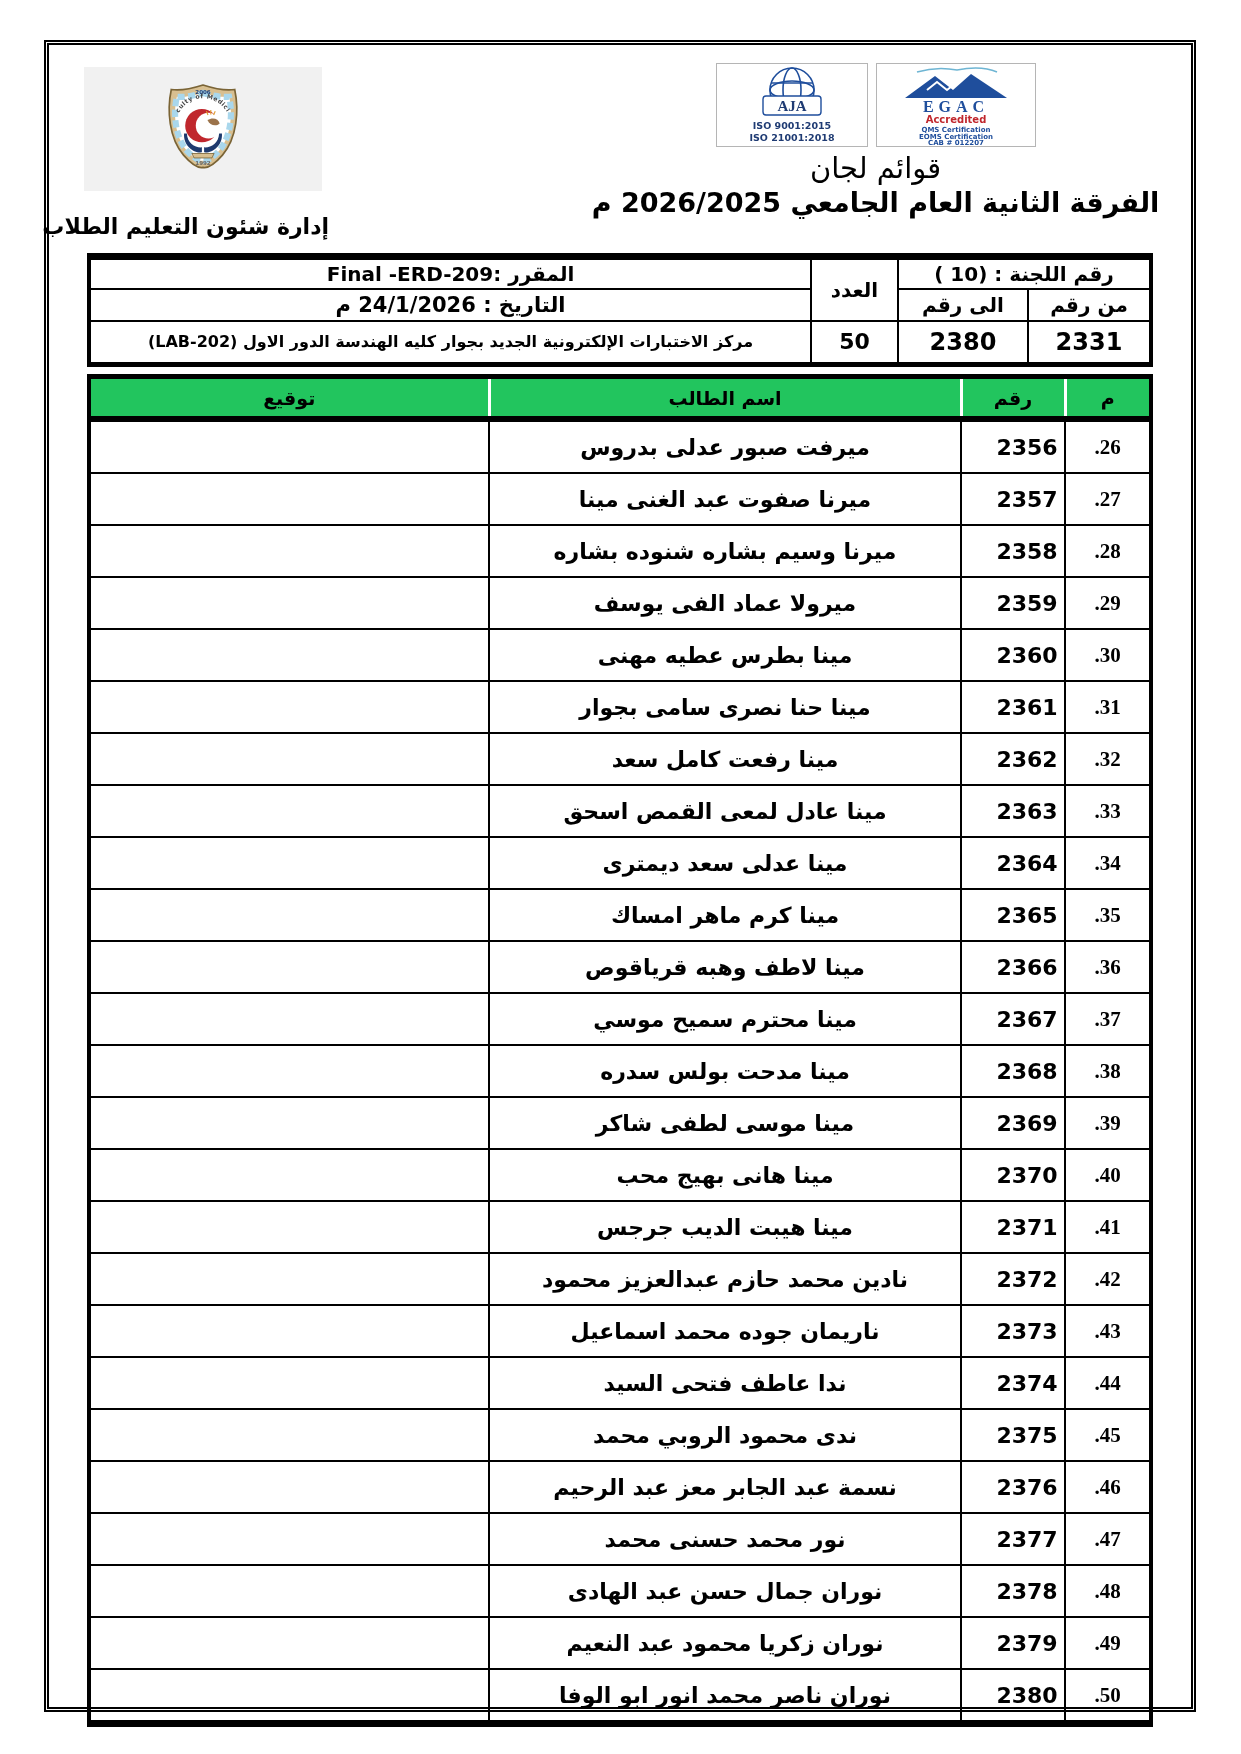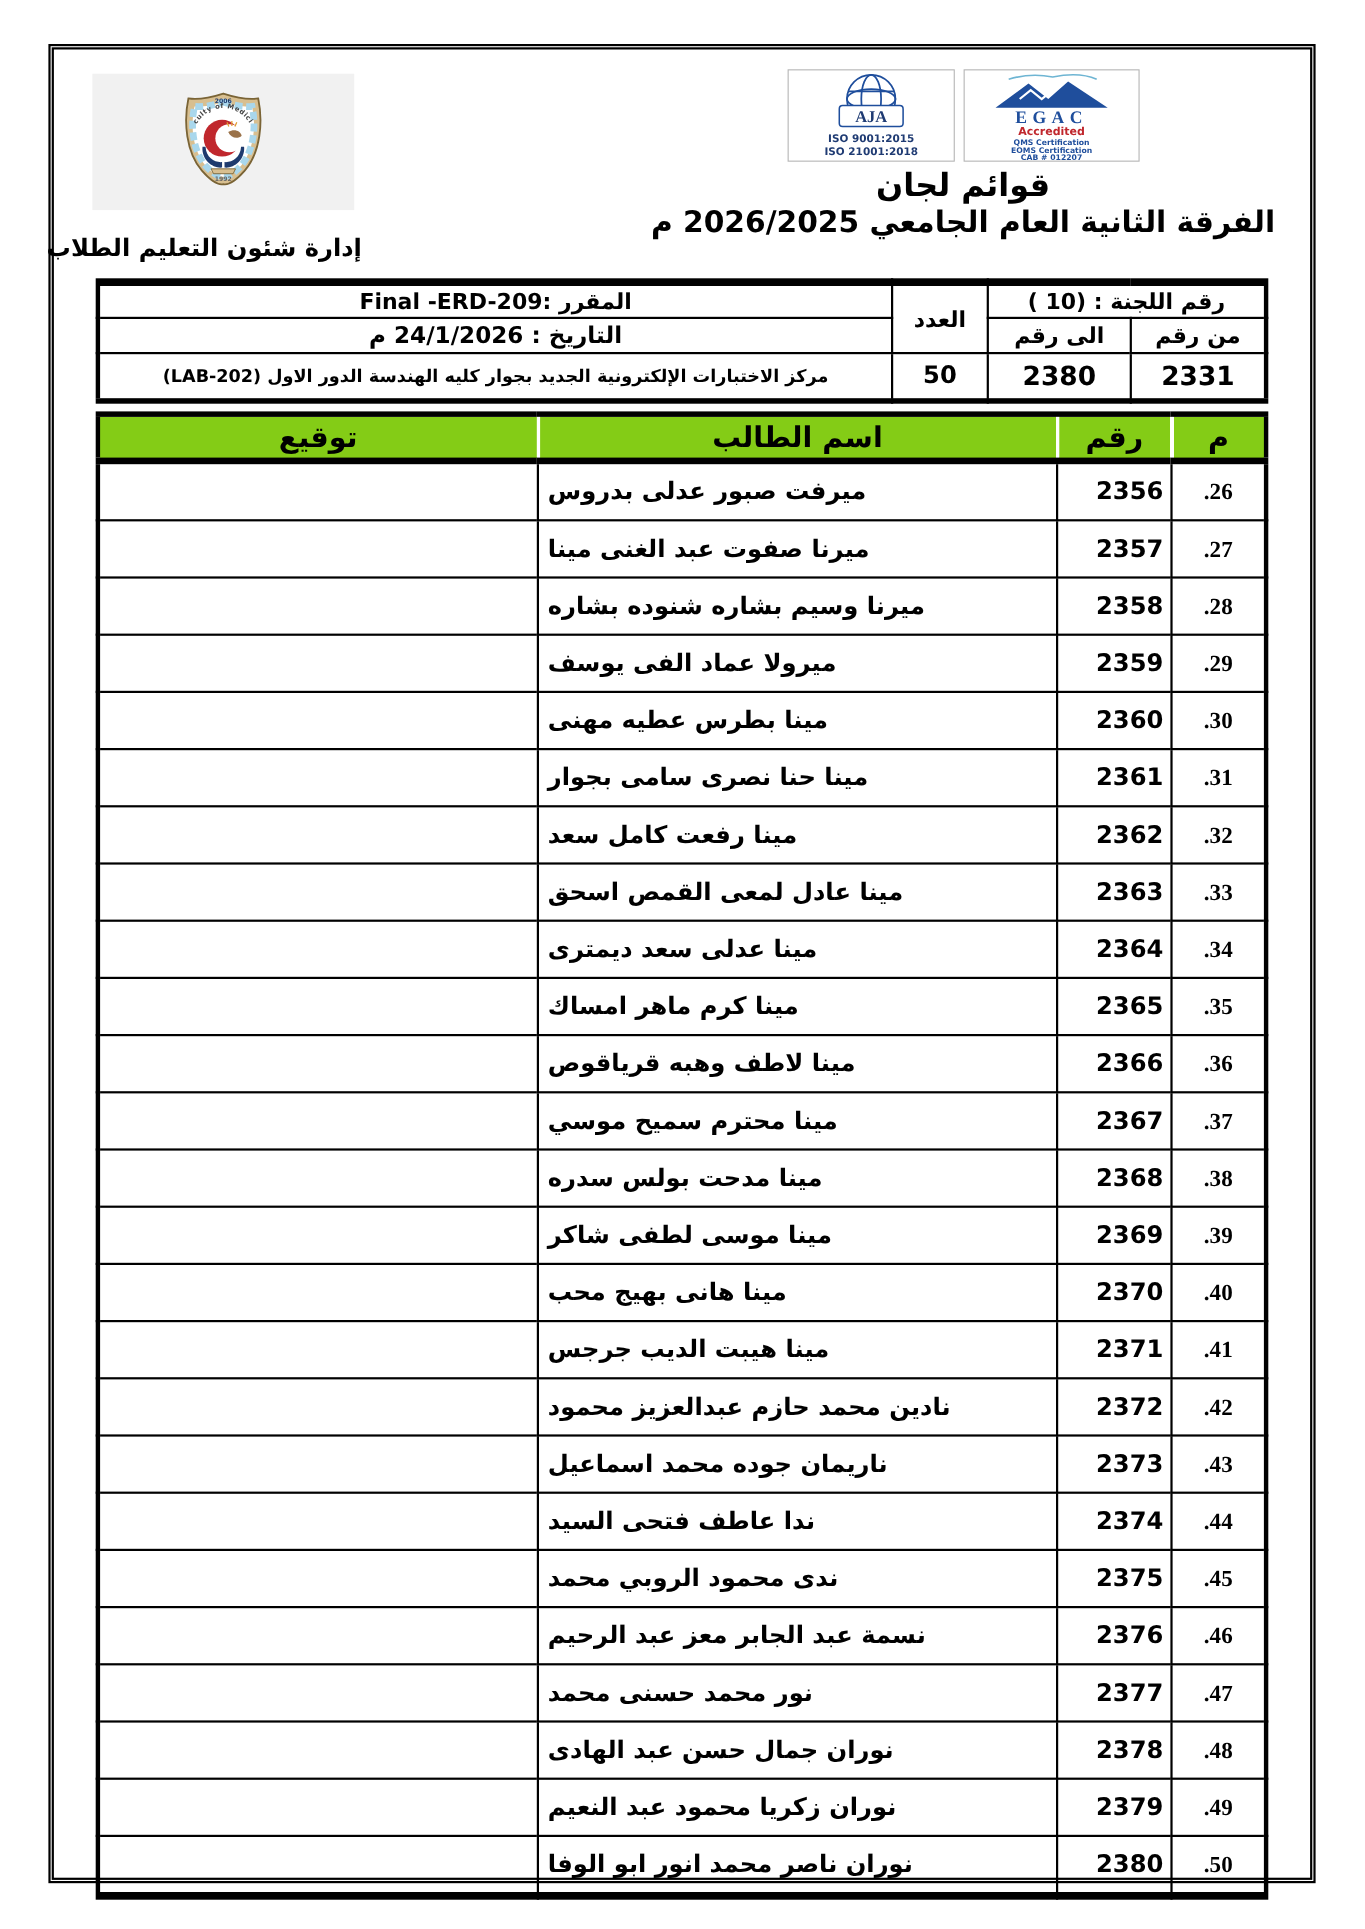--- a/index.html
+++ b/index.html
@@ -7,21 +7,21 @@
   .sheet{position:absolute;left:44px;top:40px;width:1152px;height:1672px;box-sizing:border-box;
          border:5px double #000;padding:8px 28px;}
   
   .page-header{display:flex;justify-content:space-between;height:198px;}
   .hdr-col{text-align:center;}
   .univ-col{width:195px;padding-top:14px;}
   .univ-line{font-weight:bold;font-size:20px;line-height:1.25;}
   .center-col{width:575px;padding-top:10px;}
   .logo-row{display:flex;justify-content:center;gap:8px;}
   .cert-box{background:#fff;border:1px solid #b5b5b5;}
-  .title1{font-weight:bold;font-size:29px;margin-top:4px;}
+  .title1{font-weight:normal;font-size:29px;margin-top:4px;}
   .title2{font-weight:bold;font-size:27px;margin-top:2px;}
   .title2 .yr{direction:ltr;unicode-bidi:isolate;}
   .fac-col{width:252px;padding-top:14px;}
   .fac-logo-box{background:#f1f1f1;width:238px;height:124px;margin:0 auto;display:flex;align-items:center;justify-content:center;}
   .dept-line{font-weight:bold;font-size:22px;margin-top:23px;white-space:nowrap;}
   
   table{border-collapse:collapse;table-layout:fixed;}
   td{font-weight:bold;text-align:center;vertical-align:middle;border:2px solid #000;overflow:hidden;}
   .ltr{direction:ltr;unicode-bidi:isolate;}
   
@@ -29,24 +29,24 @@
   .info td{font-size:20px;}
   .info .r1{height:32px;}
   .info .r2{height:32px;}
   .info .r3{height:44px;}
   .info .big-num{font-size:24px;}
   .info .count-val{font-size:22px;}
   .info .date-cell{font-size:21px;}
   .info .loc{font-size:16px;}
   
   .main{width:1062px;margin:7px auto 0 auto;border:4px solid #000;border-top:5px solid #000;border-bottom:7px solid #000;}
-  .main thead td{height:35px;background:#84cc16;font-size:26px;border-left:3px solid #fff;border-right:3px solid #fff;
+  .main thead td{height:35px;background:#22c55e;font-size:19px;border-left:3px solid #fff;border-right:3px solid #fff;
                  border-top:5px solid #000;border-bottom:6px solid #000;}
   .main tbody td{height:48px;}
-  .main td.name{text-align:left;padding:0 8px;font-size:22px;}
+  .main td.name{text-align:center;padding:0 8px;font-size:22px;}
   .main td.num{font-size:22px;padding-left:29px;}
   .main td.serial{font-size:21px;font-family:Liberation Serif, serif;direction:ltr;}
 </style>
 </head>
 <body>
 
 <div class="sheet">
 
   <div class="page-header">
 

